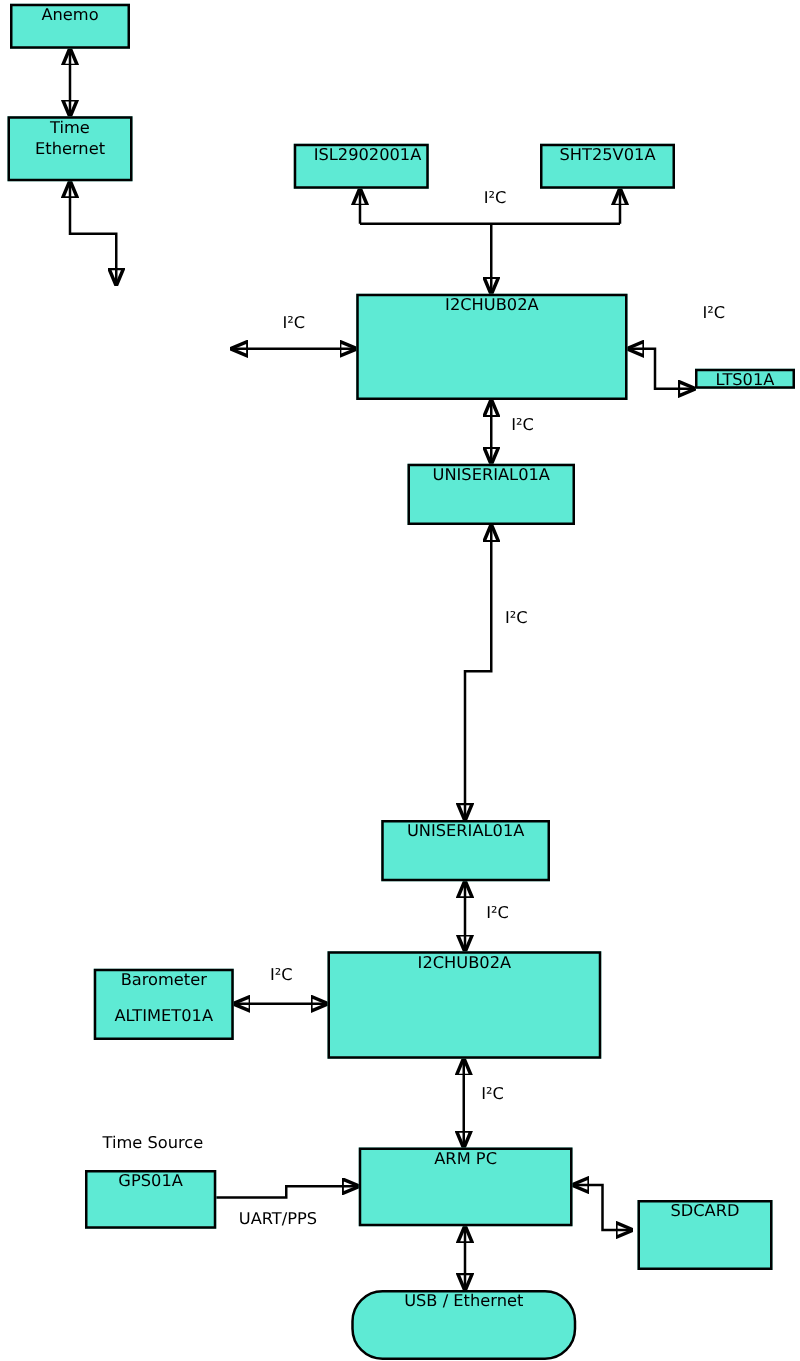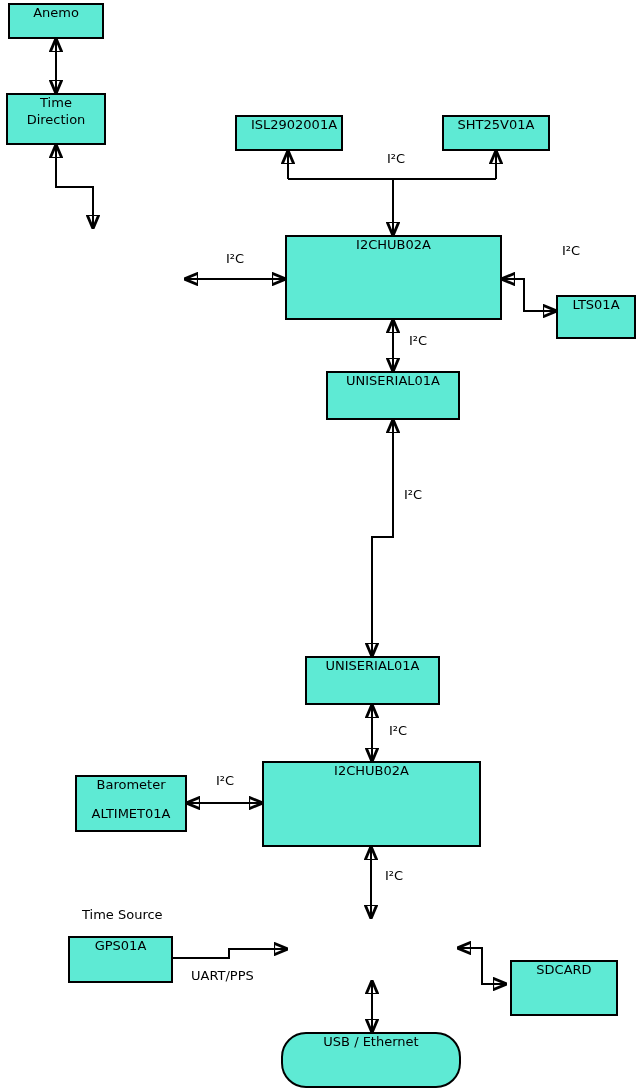--- a/index.html
+++ b/index.html
@@ -79,37 +79,37 @@
     <path d="M 458 948 L 482 948 L 482 984 L 506 984" marker-start="url(#ah)" marker-end="url(#ah)"></path>
     <path d="M 372 981 L 372 1032" marker-start="url(#ah)" marker-end="url(#ah)"></path>
   </svg>
 
   <div class="box" style="left:8px; top:3px; width:96px; height:36px;">
     <span>Anemo</span>
   </div>
 
   <div class="box" style="left:6px; top:93px; width:100px; height:52px;">
     <span>Time</span>
-    <span>Direction</span>
+    <span>Ethernet</span>
   </div>
 
 
   <div class="box" style="left:235px; top:115px; width:108px; height:36px;padding-left:10px;">
     <span>ISL2902001A</span>
   </div>
 
-  <div class="box" style="left:442px; top:115px; width:108px; height:36px;">
+  <div class="box" style="left:432px; top:115px; width:108px; height:36px;">
     <span>SHT25V01A</span>
   </div>
 
   <div class="box" style="left:285px; top:235px; width:217px; height:85px;">
     <span>I2CHUB02A</span>
   </div>
 
-  <div class="box" style="left:556px; top:295px; width:80px; height:44px;">
+  <div class="box" style="left:556px; top:295px; width:80px; height:16px;">
     <span>LTS01A</span>
   </div>
 
   <div class="box" style="left:326px; top:371px; width:134px; height:49px;">
     <span>UNISERIAL01A</span>
   </div>
 
   <div class="box" style="left:305px; top:656px; width:135px; height:49px;">
     <span>UNISERIAL01A</span>
   </div>
@@ -120,20 +120,23 @@
 
   <div class="box" style="left:75px; top:775px; width:112px; height:57px;gap:12px;">
     <span>Barometer</span>
     <span>ALTIMET01A</span>
   </div>
 
   <div class="box" style="left:68px; top:936px; width:105px; height:47px;">
     <span>GPS01A</span>
   </div>
 
+  <div class="box" style="left:287px; top:918px; width:171px; height:63px;">
+    <span>ARM PC</span>
+  </div>
 
   <div class="box" style="left:510px; top:960px; width:108px; height:56px;">
     <span>SDCARD</span>
   </div>
 
   <div class="box" style="left:281px; top:1032px; width:180px; height:56px;border-radius:25px;">
     <span>USB / Ethernet</span>
   </div>
 
   <span class="elabel" style="left:387px; top:151px;">I²C</span>

